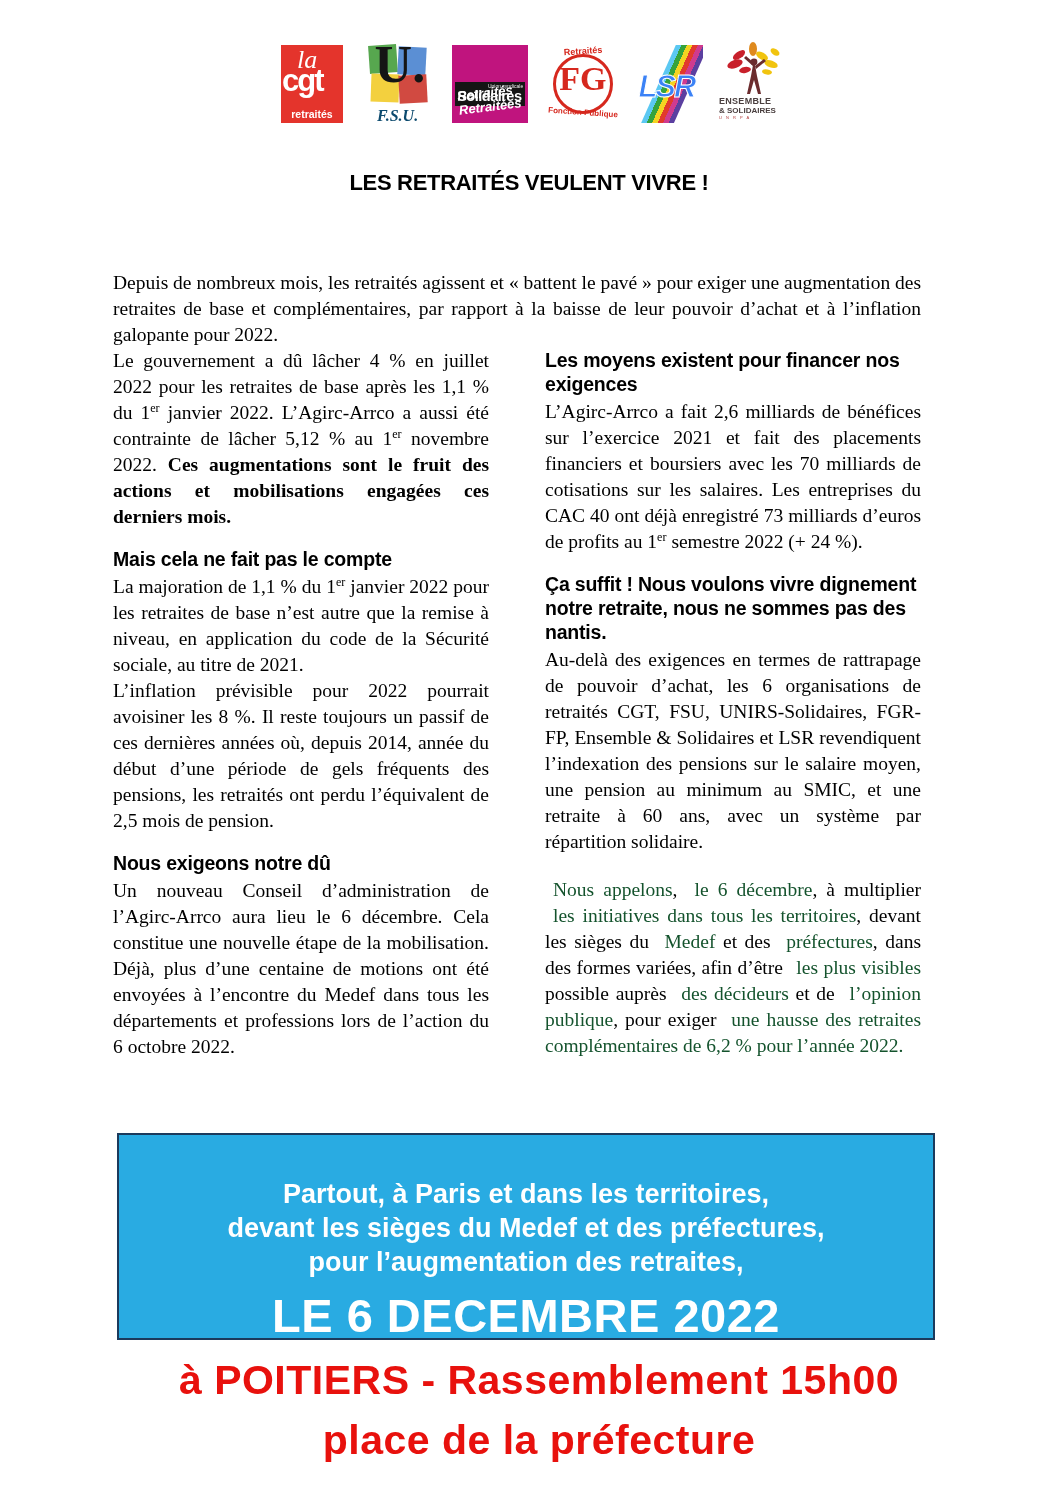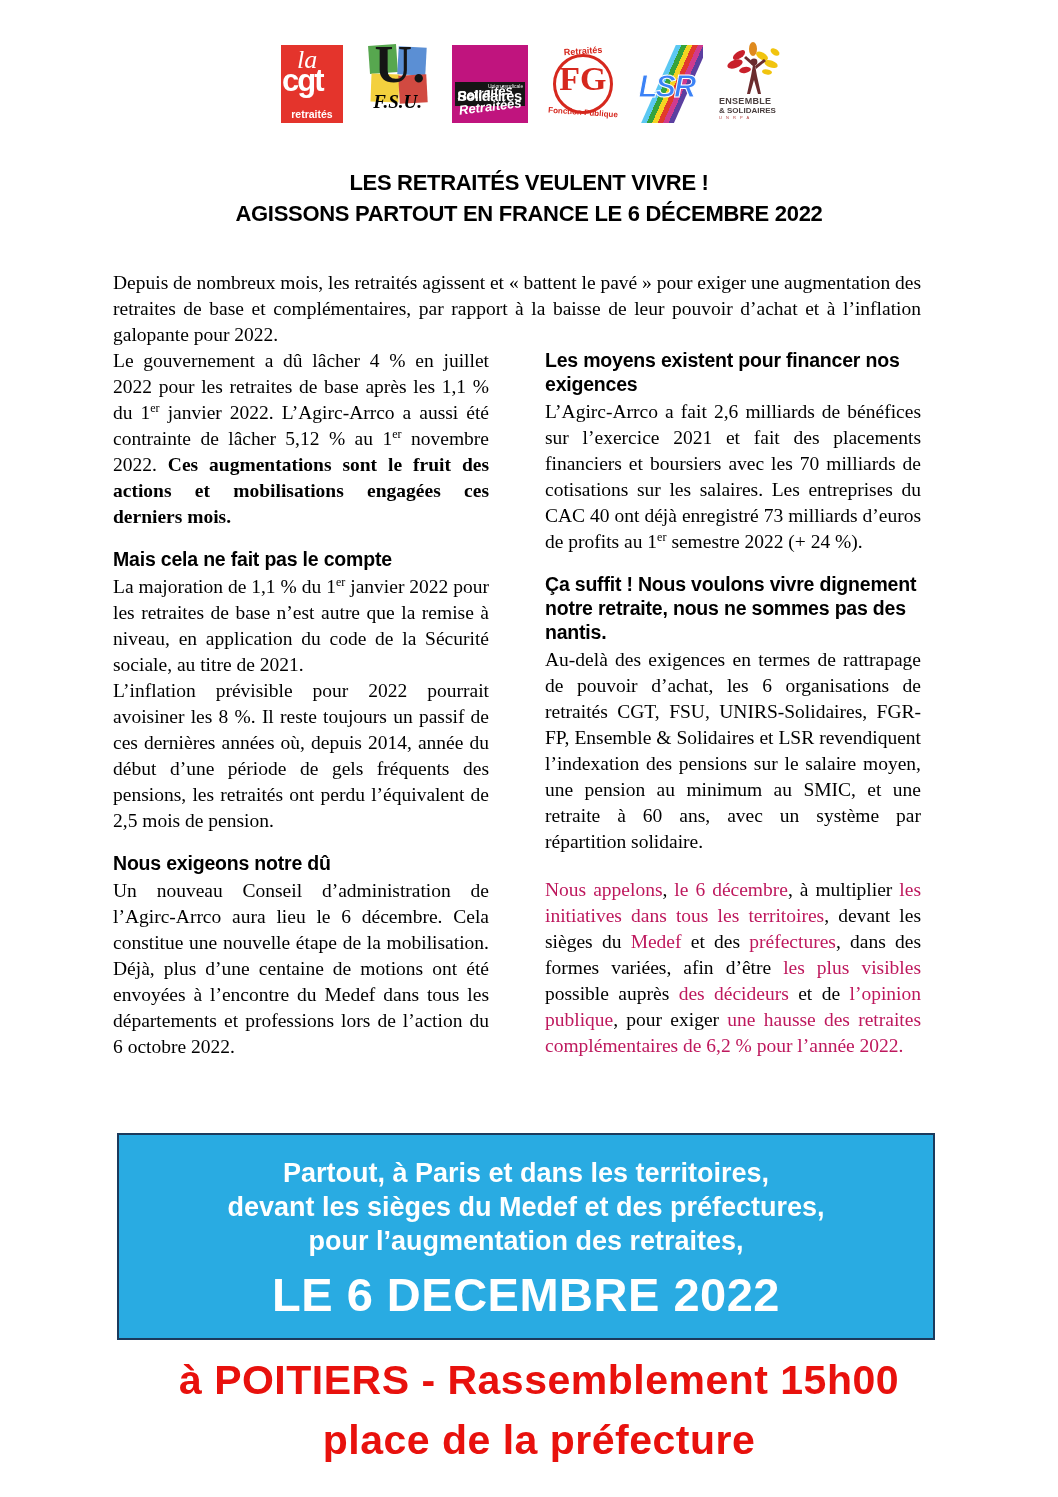--- a/index.html
+++ b/index.html
@@ -21,22 +21,22 @@
 
   .logo-fsu{width:78px;height:82px;}
   .fsu-grid{position:absolute;top:2px;left:10px;width:58px;height:58px;}
   .fsu-sq{position:absolute;width:28px;height:28px;}
   .fsu-tl{top:0;left:0;background:#57a74f;transform:rotate(-4deg);}
   .fsu-tr{top:2px;left:29px;background:#5b8fd4;transform:rotate(3deg);}
   .fsu-bl{top:29px;left:2px;background:#f3d03e;transform:rotate(2deg);}
   .fsu-br{top:30px;left:30px;background:#d14a41;transform:rotate(-3deg);}
   .fsu-u{position:absolute;top:-8px;left:16px;font-family:"Liberation Serif",serif;
          font-weight:bold;font-size:52px;color:#151515;}
-  .fsu-label{position:absolute;bottom:12px;width:100%;text-align:center;color:#000000;
-             font-family:"Liberation Serif",serif;font-weight:bold;font-style:italic;font-size:19px;}
+  .fsu-label{position:absolute;bottom:0;width:100%;text-align:center;color:#0c4a6e;
+             font-family:"Liberation Serif",serif;font-weight:bold;font-style:italic;font-size:16px;}
 
   .logo-sol{width:76px;height:78px;background:#c0147e;color:#fff;}
   .sol-band{position:absolute;top:5px;left:3px;right:3px;background:#151515;padding:1px 2px 2px;margin-top:32px;}
   .sol-small{display:block;font-family:"Liberation Sans",sans-serif;font-size:5px;line-height:6px;
              text-align:right;color:#eee;}
   .sol-name{display:block;font-family:"Liberation Sans",sans-serif;font-weight:bold;font-size:14.5px;
             line-height:15px;letter-spacing:-0.5px;}
   .sol-ret{position:absolute;bottom:9px;left:6px;transform:rotate(-7deg);
            font-family:"Liberation Sans",sans-serif;font-weight:bold;font-style:italic;
            font-size:13px;line-height:14px;}
@@ -73,29 +73,29 @@
 
   
   .columns{position:absolute;top:348px;left:113px;width:808px;display:flex;gap:56px;}
   .col{width:376px;}
   .body-p{font-size:19.5px;line-height:26px;text-align:justify;margin:0;}
   .col-h{font-family:Liberation Sans, sans-serif;font-weight:bold;font-size:19.5px;
          line-height:24px;margin:17px 0 3px;letter-spacing:-0.2px;}
   .col-h.first{margin-top:0;}
   .mt{margin-top:22px;}
   .run-bold{font-weight:bold;}
-  .run-red{color:#be185d;}
+  .run-red{color:#14532d;margin-left:8px;}
   sup{font-size:0.62em;line-height:0;vertical-align:super;}
 
   
   .banner{position:absolute;top:1133px;left:117px;width:818px;height:207px;box-sizing:border-box;
           background:#29abe2;border:2px solid #1b3a5c;text-align:center;color:#fff;
           font-family:"Liberation Sans",sans-serif;}
   .banner-line{font-weight:bold;font-size:27px;line-height:34px;}
-  .banner-line.l1{margin-top:21px;}
+  .banner-line.l1{margin-top:42px;}
   .banner-big{margin-top:9px;font-weight:bold;font-size:47px;letter-spacing:0.5px;}
 
   
   .footer{position:absolute;top:1350px;left:0;width:100%;text-align:center;color:#e8110d;
           font-family:"Liberation Sans",sans-serif;font-weight:bold;}
   .footer-line{font-size:41px;line-height:60px;letter-spacing:0.5px;padding-left:20px;}
 </style>
 </head>
 <body>
 
@@ -159,21 +159,20 @@
         <path d="M32 24 L41 17 L43 19 L33 27 Z" fill="#6b2c2e"></path>
       </svg>
       <div class="ens-l1">ENSEMBLE</div>
       <div class="ens-l2">&amp; SOLIDAIRES</div>
       <div class="ens-l3">U N R P A</div>
     </div>
   </div>
 
   <div class="title">
     <div>LES RETRAITÉS VEULENT VIVRE !</div>
-    <div>AGISSONS PARTOUT EN FRANCE LE 6 DÉCEMBRE 2022</div>
   </div>
 
   <p class="intro">Depuis de nombreux mois, les retraités agissent et « battent le pavé » pour exiger une augmentation des retraites de base et complémentaires, par rapport à la baisse de leur pouvoir d’achat et à l’inflation galopante pour 2022.</p>
 
   <div class="columns">
 
     <div class="col">
       <p class="body-p"><span>Le gouvernement a dû lâcher 4 % en juillet 2022 pour les retraites de base après les 1,1 % du 1</span><sup>er</sup><span> janvier 2022. L’Agirc-Arrco a aussi été contrainte de lâcher 5,12 % au 1</span><sup>er</sup><span> novembre 2022. </span><span class="run-bold">Ces augmentations sont le fruit des actions et mobilisations engagées ces derniers mois.</span></p>
       <h3 class="col-h">Mais cela ne fait pas le compte</h3>
       <p class="body-p"><span>La majoration de 1,1 % du 1</span><sup>er</sup><span> janvier 2022 pour les retraites de base n’est autre que la remise à niveau, en application du code de la Sécurité sociale, au titre de 2021.</span></p>

